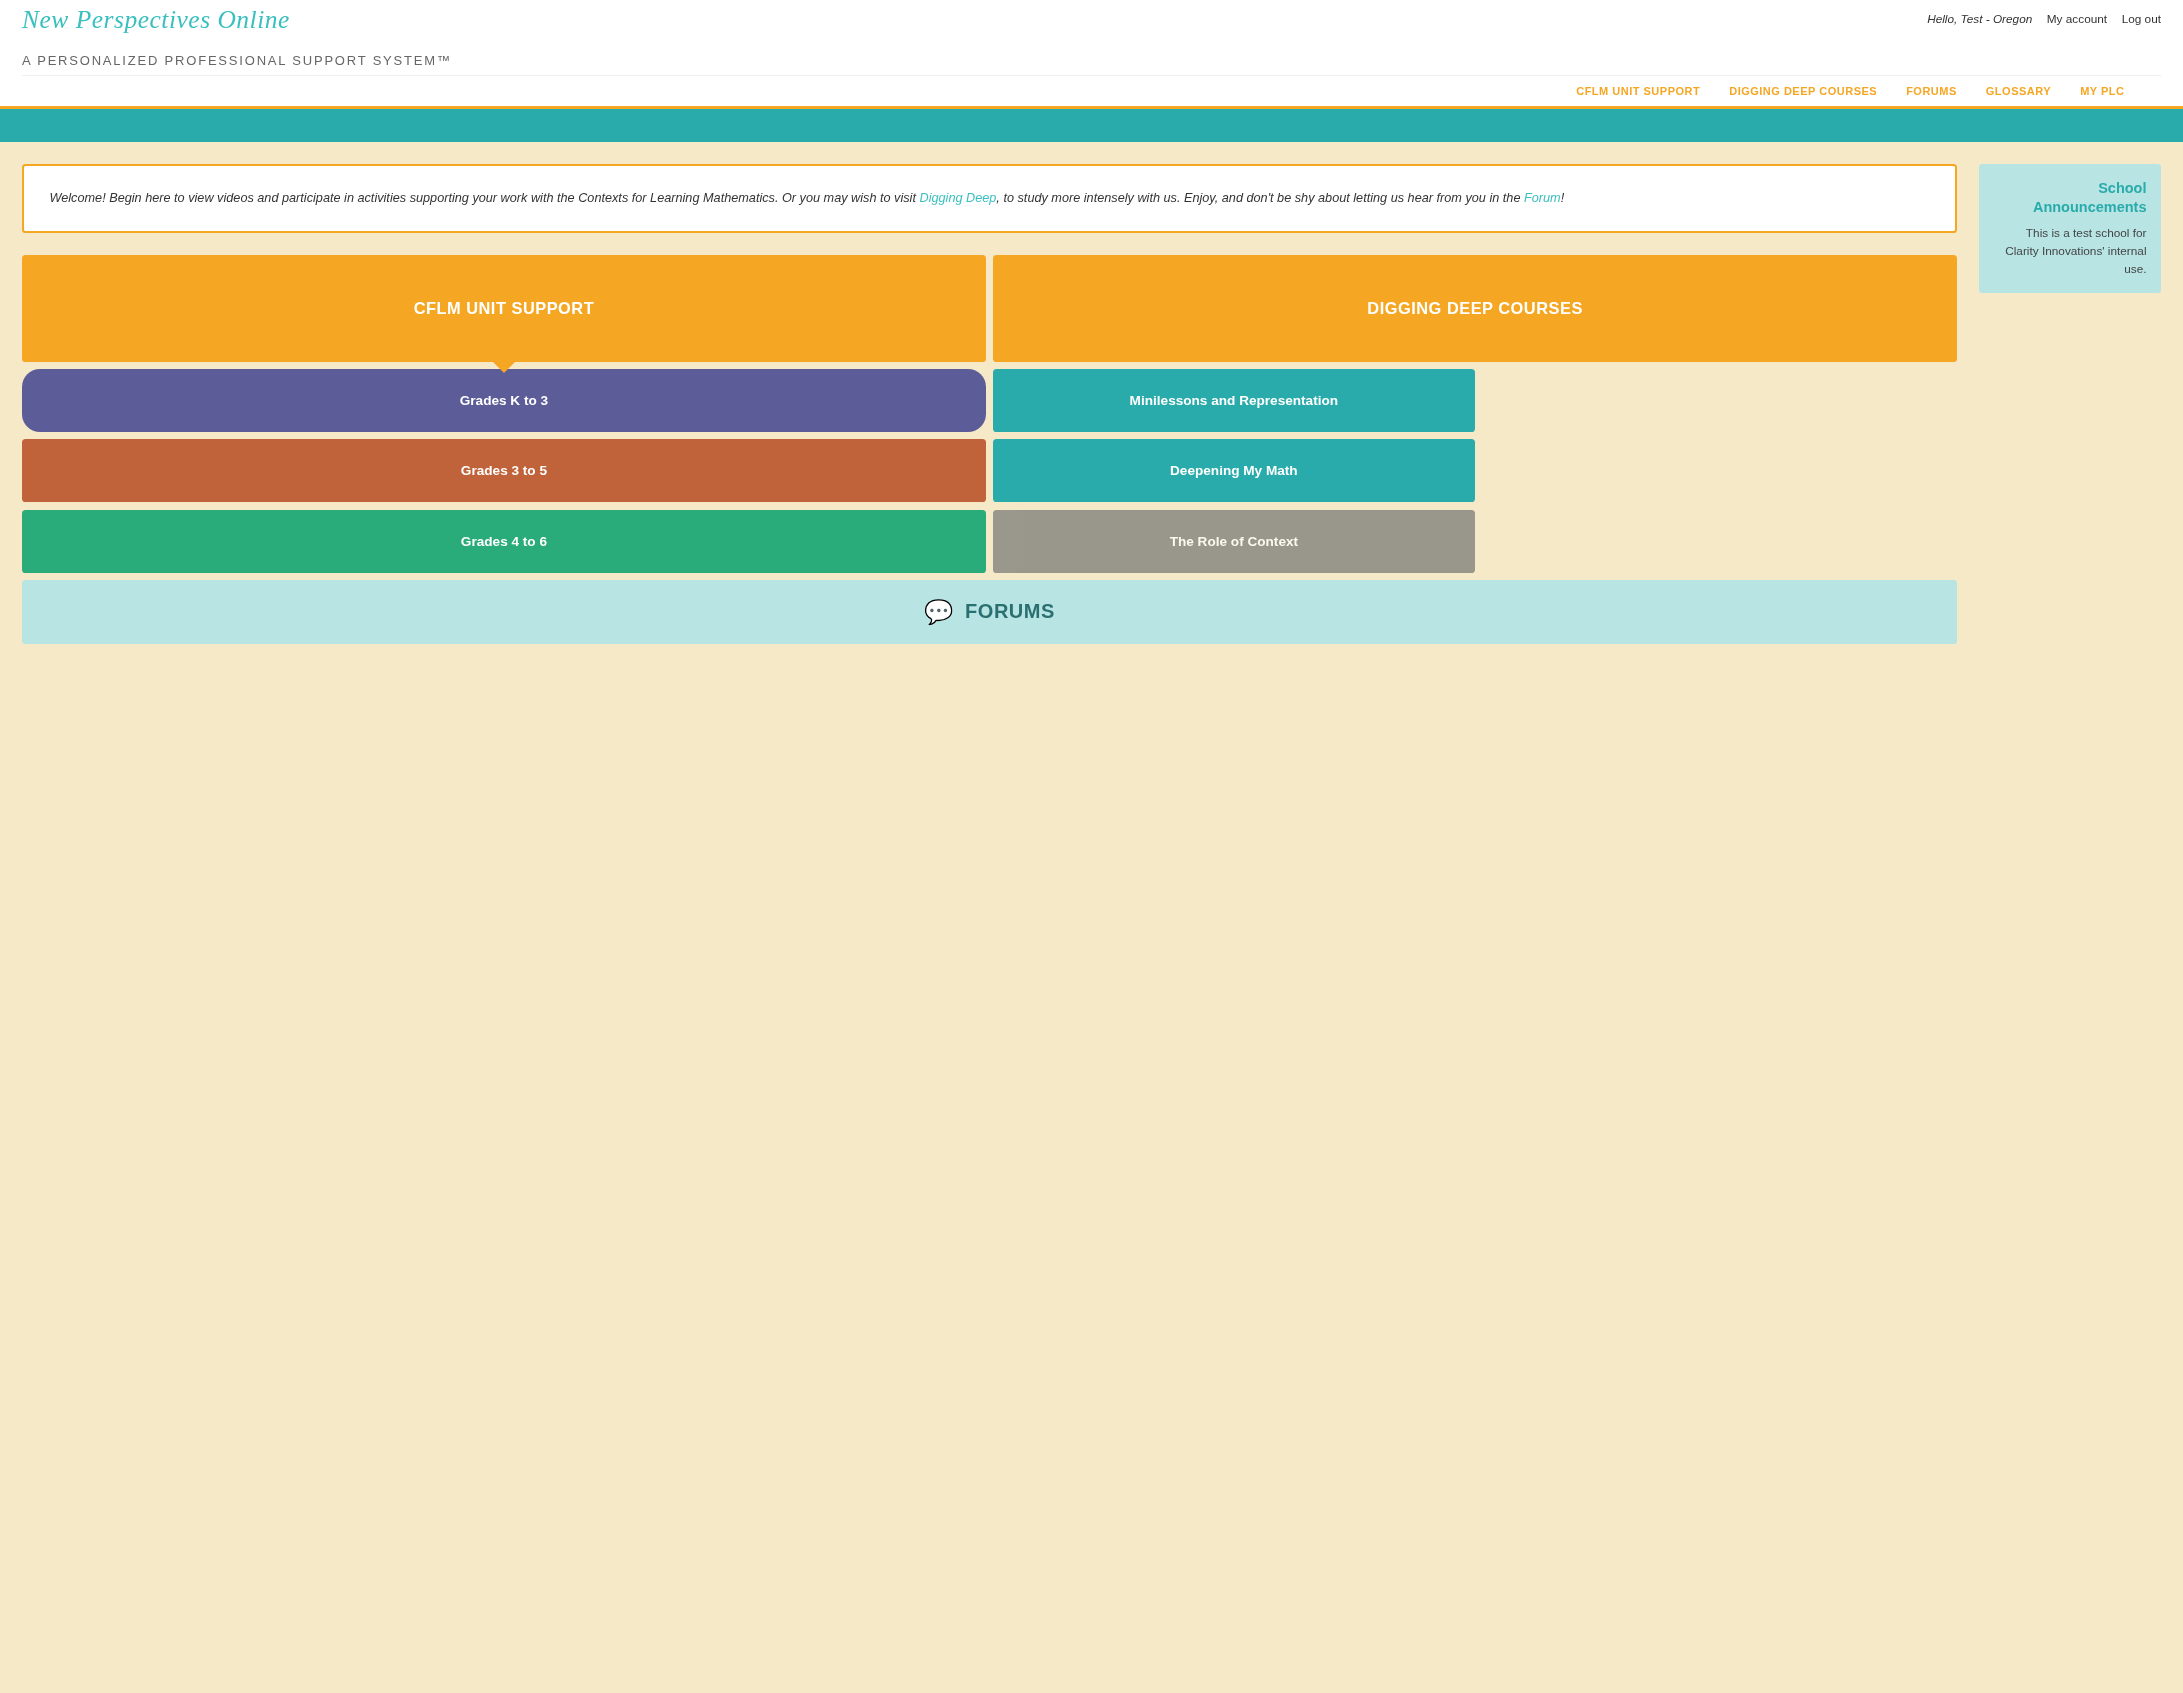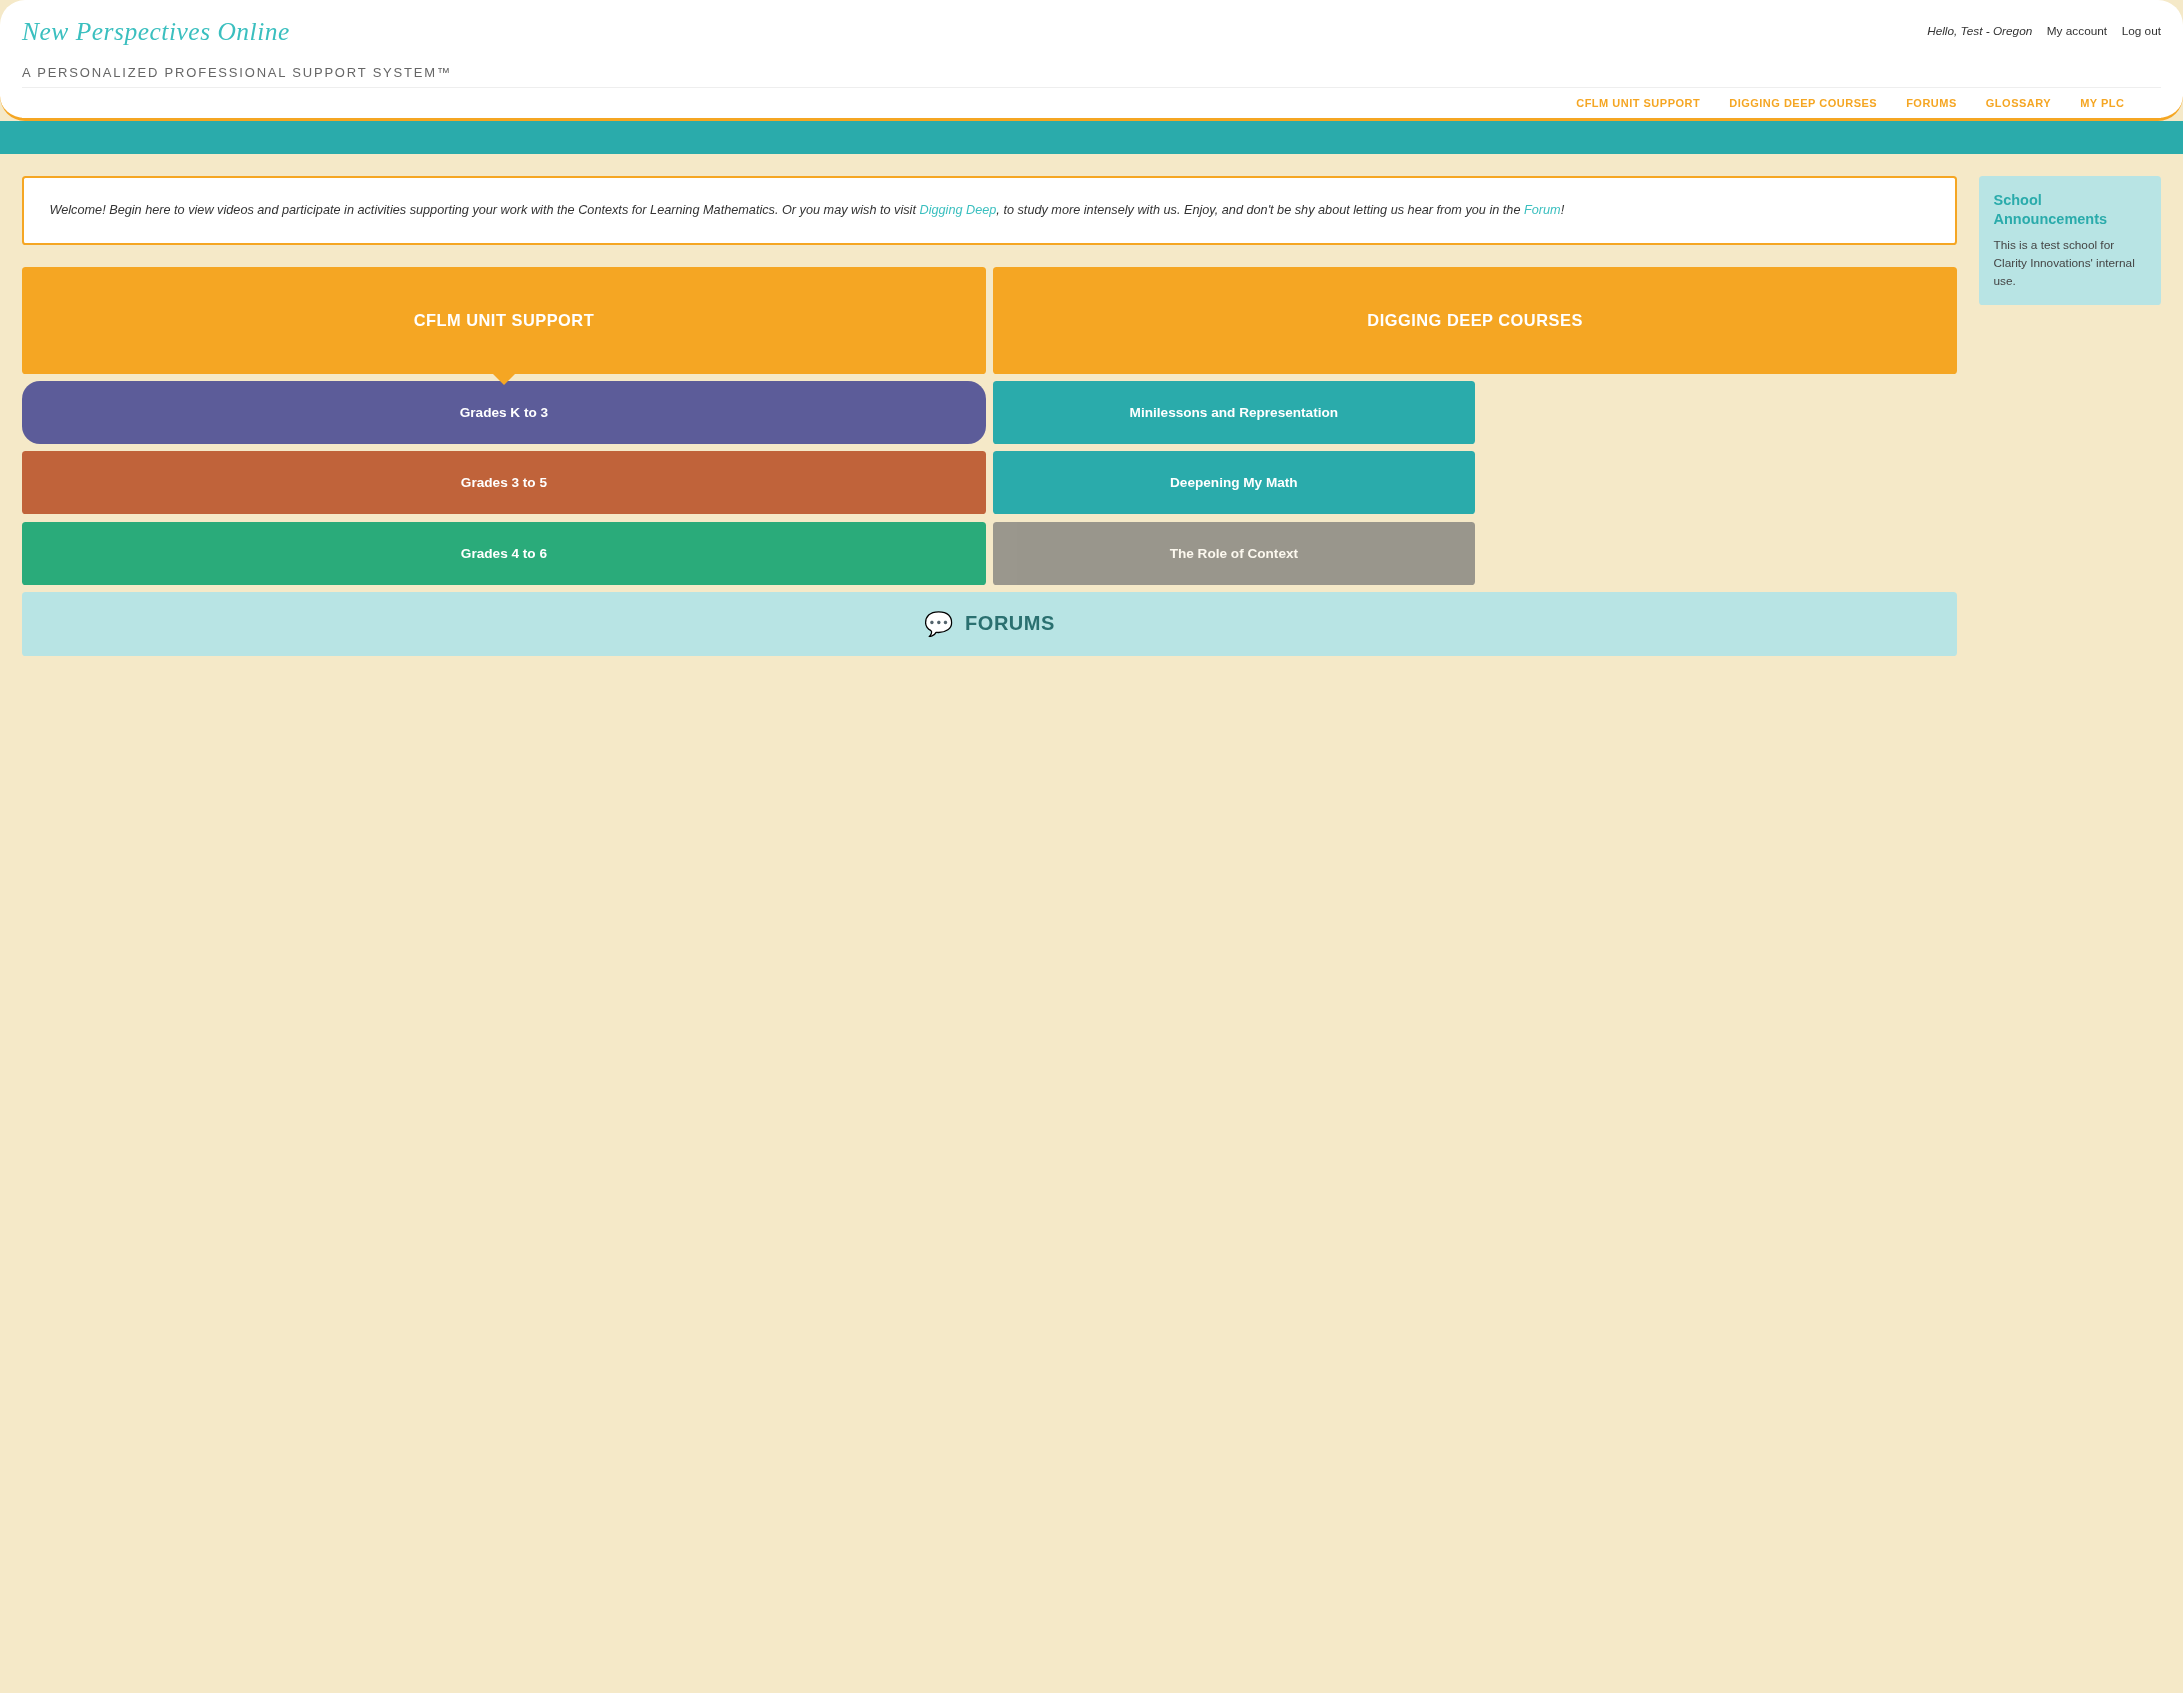--- a/index.html
+++ b/index.html
@@ -5,23 +5,22 @@
     * { margin: 0; padding: 0; box-sizing: border-box; }
     body {
       font-family: Arial, sans-serif;
       background: #f5e9c8;
       min-height: 100vh;
     }
 
     
     .header {
       background: #fff;
-      padding: 17px 22px 0 22px;
+      padding: 5px 22px 0 22px;
       border-bottom: 3.6px solid #f5a623;
-      border-radius: 25px;
     }
     .header-top {
       display: flex;
       justify-content: space-between;
       align-items: flex-start;
       padding-bottom: 7.3px;
     }
     .logo-area {
       display: flex;
       flex-direction: column;
@@ -187,20 +186,21 @@
     }
     .forums-icon {
       font-size: 23.6px;
       color: #2a7070;
     }
 
     
     .sidebar {
       width: 182px;
       flex-shrink: 0;
+      text-align: right;
     }
     .school-announcements {
       background: #b8e4e4;
       border-radius: 3.6px;
       padding: 14.5px;
       font-size: 11.8px;
     }
     .school-announcements h3 {
       color: #2aabab;
       font-size: 14.5px;

